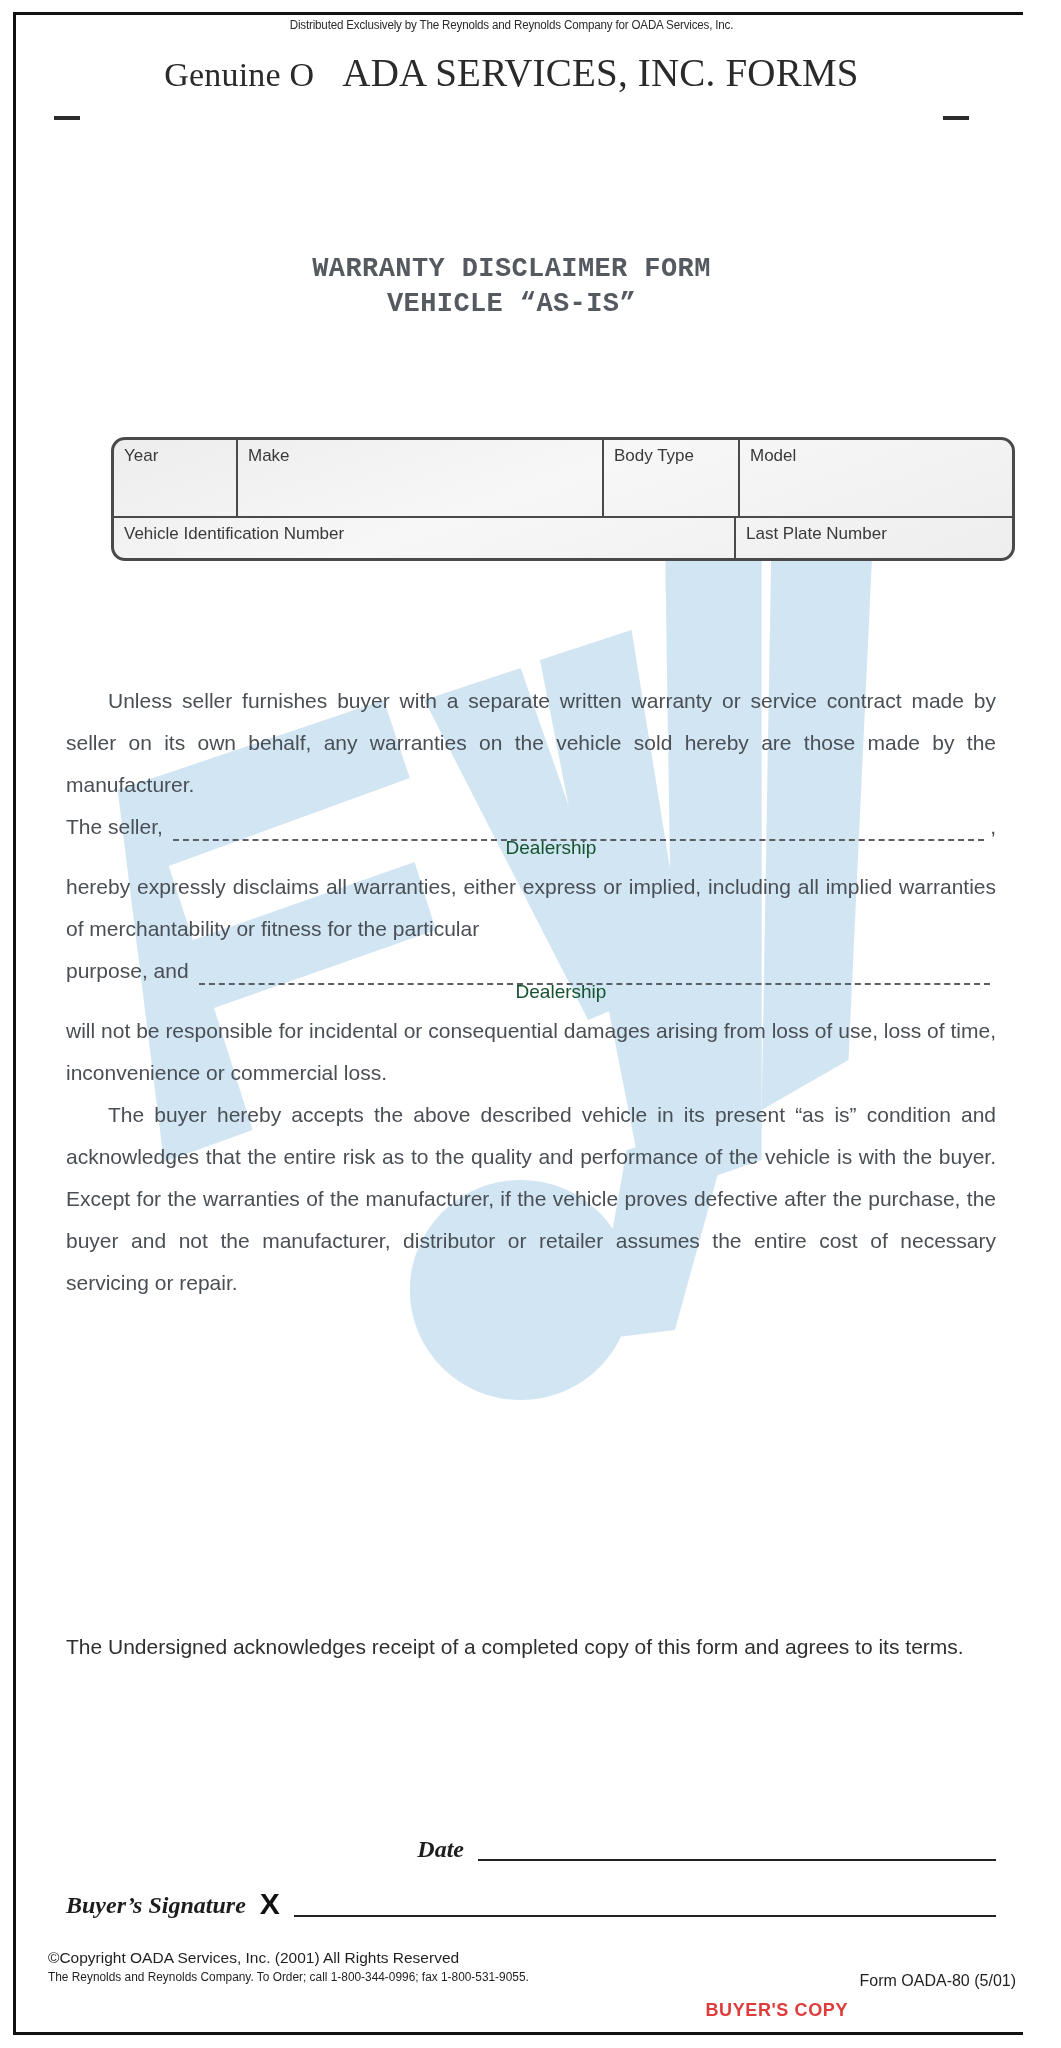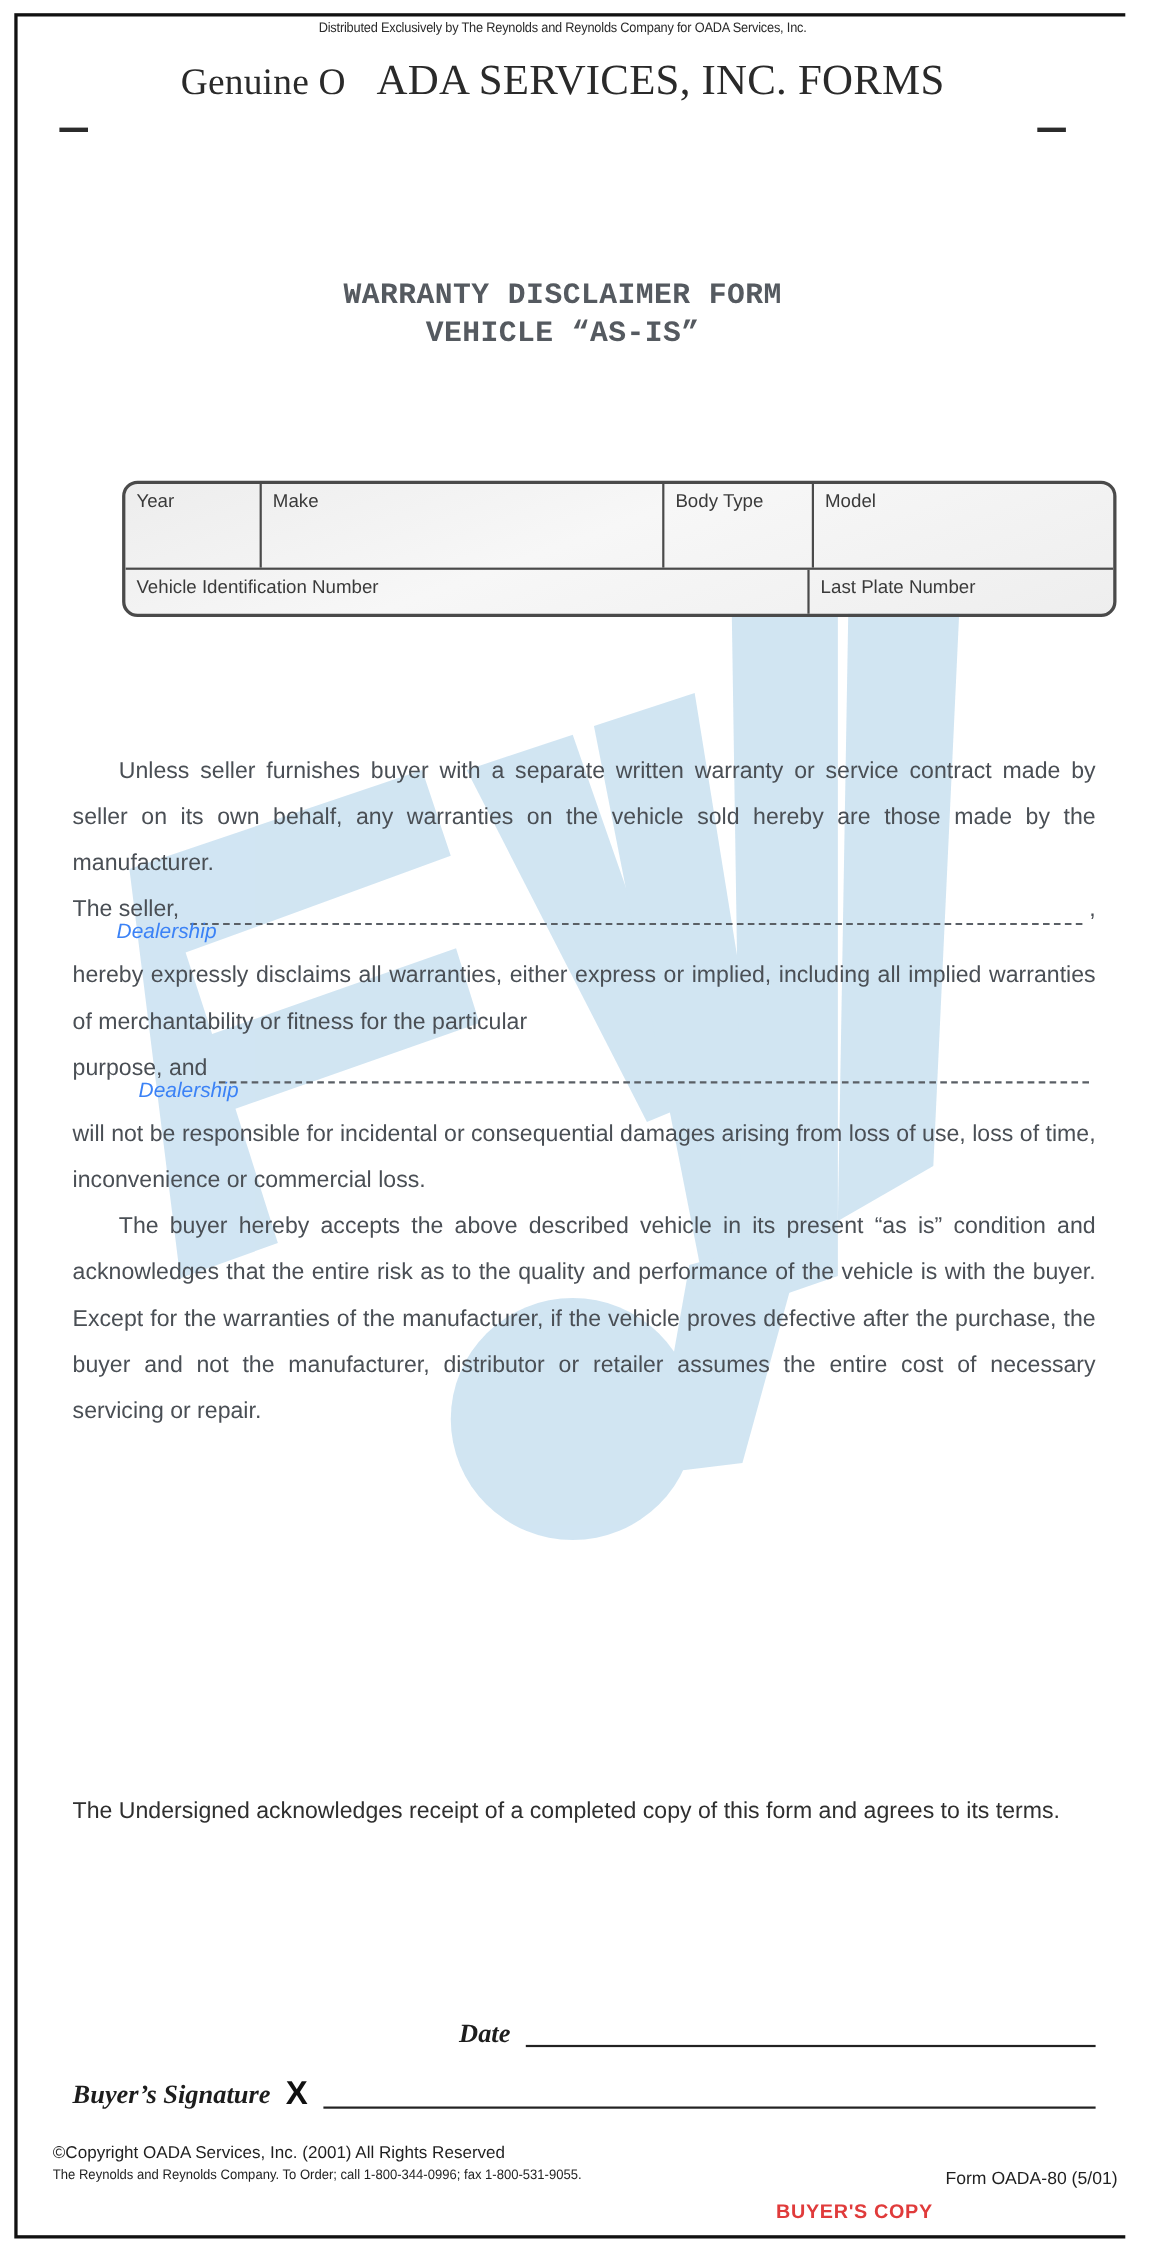--- a/index.html
+++ b/index.html
@@ -178,23 +178,23 @@
     align-items: flex-end;
     white-space: nowrap;
   }
   .dashline {
     flex: 1;
     border-bottom: 2px dashed #5a5f65;
     margin: 0 6px 7px 10px;
     height: 0;
   }
   .dealership-label {
-    font-style: italic;
+    text-align: center;
     font-size: 19px;
-    color: #3b82f6;
+    color: #14532d;
     line-height: 24px;
     margin: -12px 0 6px 0;
   }
   .dealership-label.first  { padding-left: 40px; }
   .dealership-label.second { padding-left: 60px; }
 
   .tight { line-height: 42px; }
 
   
   .undersigned {

